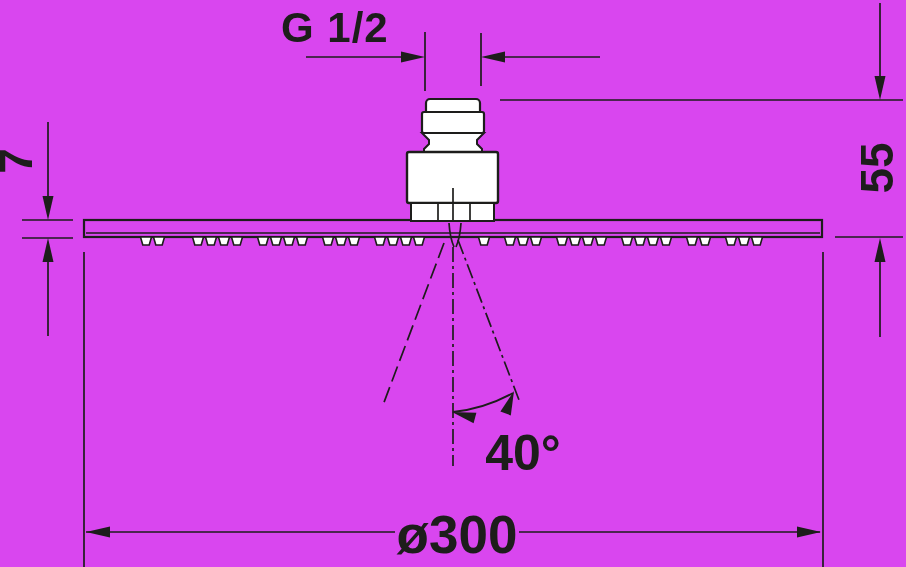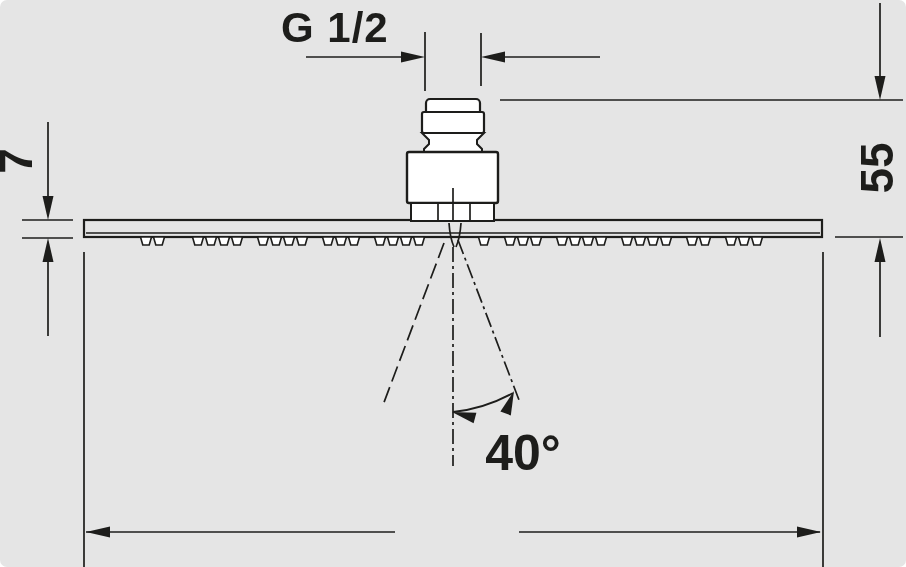--- a/index.html
+++ b/index.html
@@ -1,22 +1,21 @@
 <!DOCTYPE html>
 <html><head>
 <meta charset="utf-8">
 <style>
   html,body{margin:0;padding:0;background:#ffffff;}
   .canvas{
     position:relative;
     width:906px;height:567px;
-    background:#e5e5e5;
+    background:#d946ef;
     overflow:hidden;
     font-family:"Liberation Sans","DejaVu Sans",sans-serif;
-    border-radius:7px;
   }
   svg{position:absolute;left:0;top:0;}
   
   .obj{fill:none;stroke:#1d1d1b;stroke-width:2.2;}
   .obj-thin{fill:none;stroke:#1d1d1b;stroke-width:1.7;}
   .white-fill{fill:#ffffff;stroke:#1d1d1b;stroke-width:2.2;}
   .dim{fill:none;stroke:#1d1d1b;stroke-width:1.7;}
   .arrow{fill:#1d1d1b;stroke:none;}
   .cl{fill:none;stroke:#1d1d1b;stroke-width:1.7;stroke-dasharray:15 4 3 4;}
   .dash{fill:none;stroke:#1d1d1b;stroke-width:1.7;stroke-dasharray:16 6;}
@@ -154,13 +153,14 @@
       <line class="dim" x1="519" y1="532" x2="820" y2="532"></line>
       <polygon class="arrow" points="86,532 110,526.5 110,537.5"></polygon>
       <polygon class="arrow" points="821,532 797,526.5 797,537.5"></polygon>
     </g>
   </svg>
 
   <div class="dim-label lbl-thread">G 1/2</div>
   <div class="dim-label lbl-thick">7</div>
   <div class="dim-label lbl-height">55</div>
   <div class="dim-label lbl-angle">40°</div>
+  <div class="dim-label lbl-diam">ø300</div>
 </div>
 
 </body></html>

